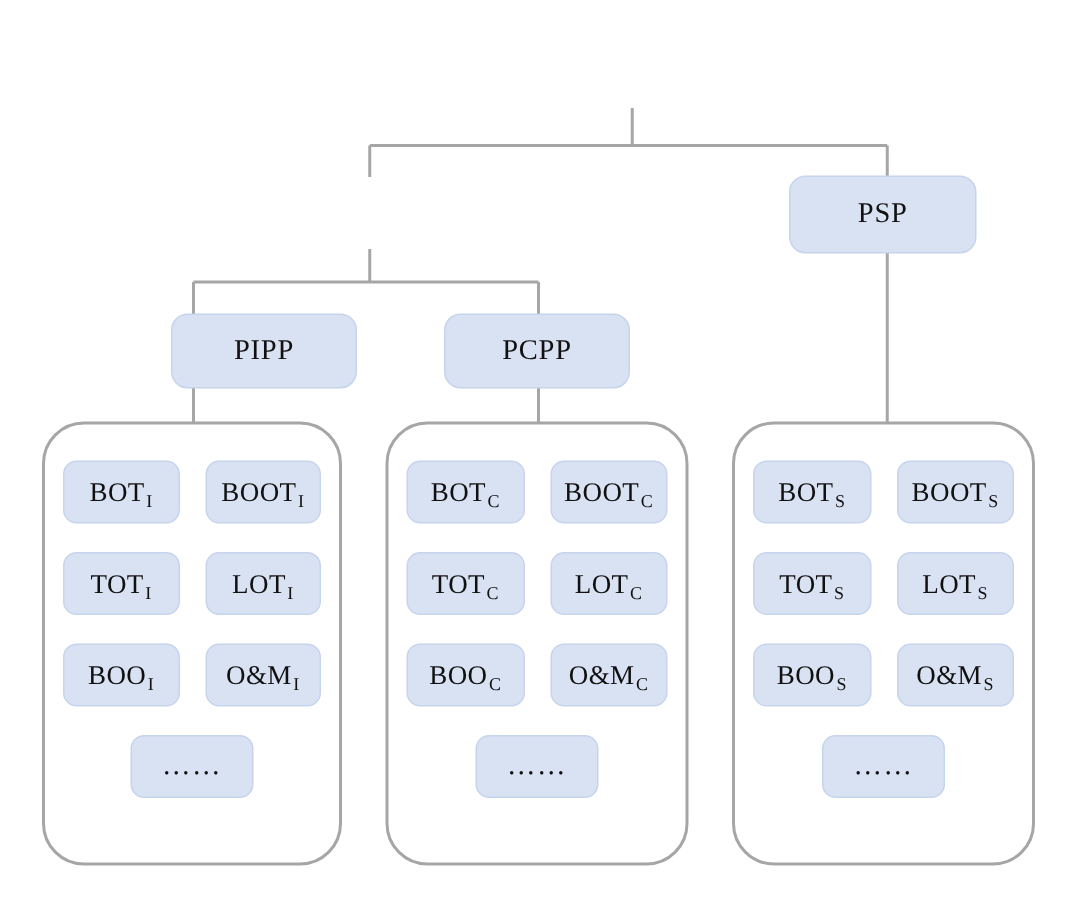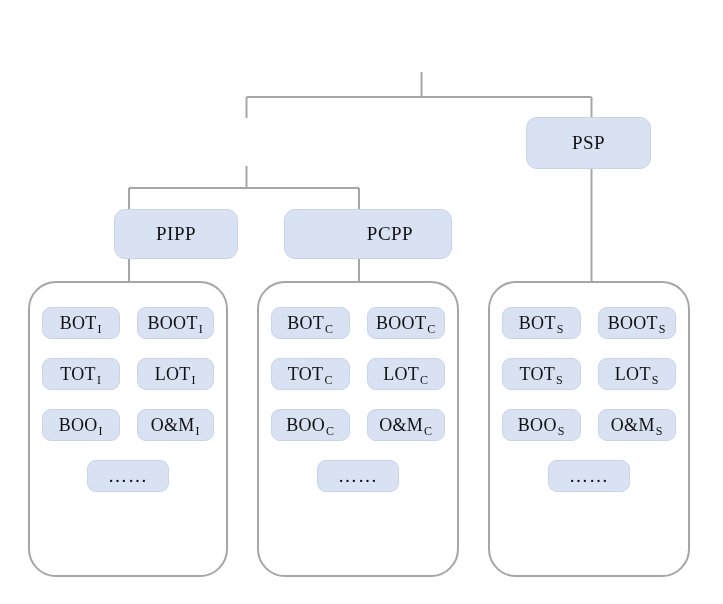--- a/index.html
+++ b/index.html
@@ -18,35 +18,35 @@
   .node{
     position:absolute;z-index:1;background:var(--node-fill);
     border:1px solid var(--node-border);border-radius:11px;
     display:flex;align-items:center;justify-content:center;
     font-size:19px;letter-spacing:0.5px;
   }
   .node-pep {left:360px;top:22px; width:122px;height:50px;}
   .node-ppp {left:185px;top:117px;width:123px;height:49px;}
   .node-psp {left:526px;top:117px;width:123px;height:50px;}
   .node-pipp{left:68px; top:209px;width:122px;height:48px;margin-left:46px;}
-  .node-pcpp{left:284px;top:209px;width:122px;height:48px;padding-left:44px;}
+  .node-pcpp{left:296px;top:209px;width:122px;height:48px;}
   .group{
     position:absolute;z-index:1;top:281px;height:296px;
     background:#ffffff;border:2px solid var(--line);border-radius:28px;
     box-sizing:border-box;
     display:grid;grid-template-columns:1fr 1fr;
     column-gap:17px;row-gap:19px;
     padding:24px 12px 18px 12px;align-content:start;
   }
   .group-1{left:28px; width:200px;}
   .group-2{left:257px;width:202px;}
   .group-3{left:488px;width:202px;}
   .cell{
     background:var(--node-fill);border:1px solid var(--node-border);
-    border-radius:9px;height:32px;box-sizing:border-box;
+    border-radius:9px;height:42px;box-sizing:border-box;
     display:flex;align-items:center;justify-content:center;
     font-size:18px;letter-spacing:0.3px;
   }
   .cell .sub{font-size:12px;line-height:1;align-self:center;
     position:relative;top:6px;margin-left:1px;}
   .cell-dots{grid-column:1 / -1;justify-self:center;width:82px;
     font-size:19px;letter-spacing:1px;}
 </style>
 </head>
 <body>

